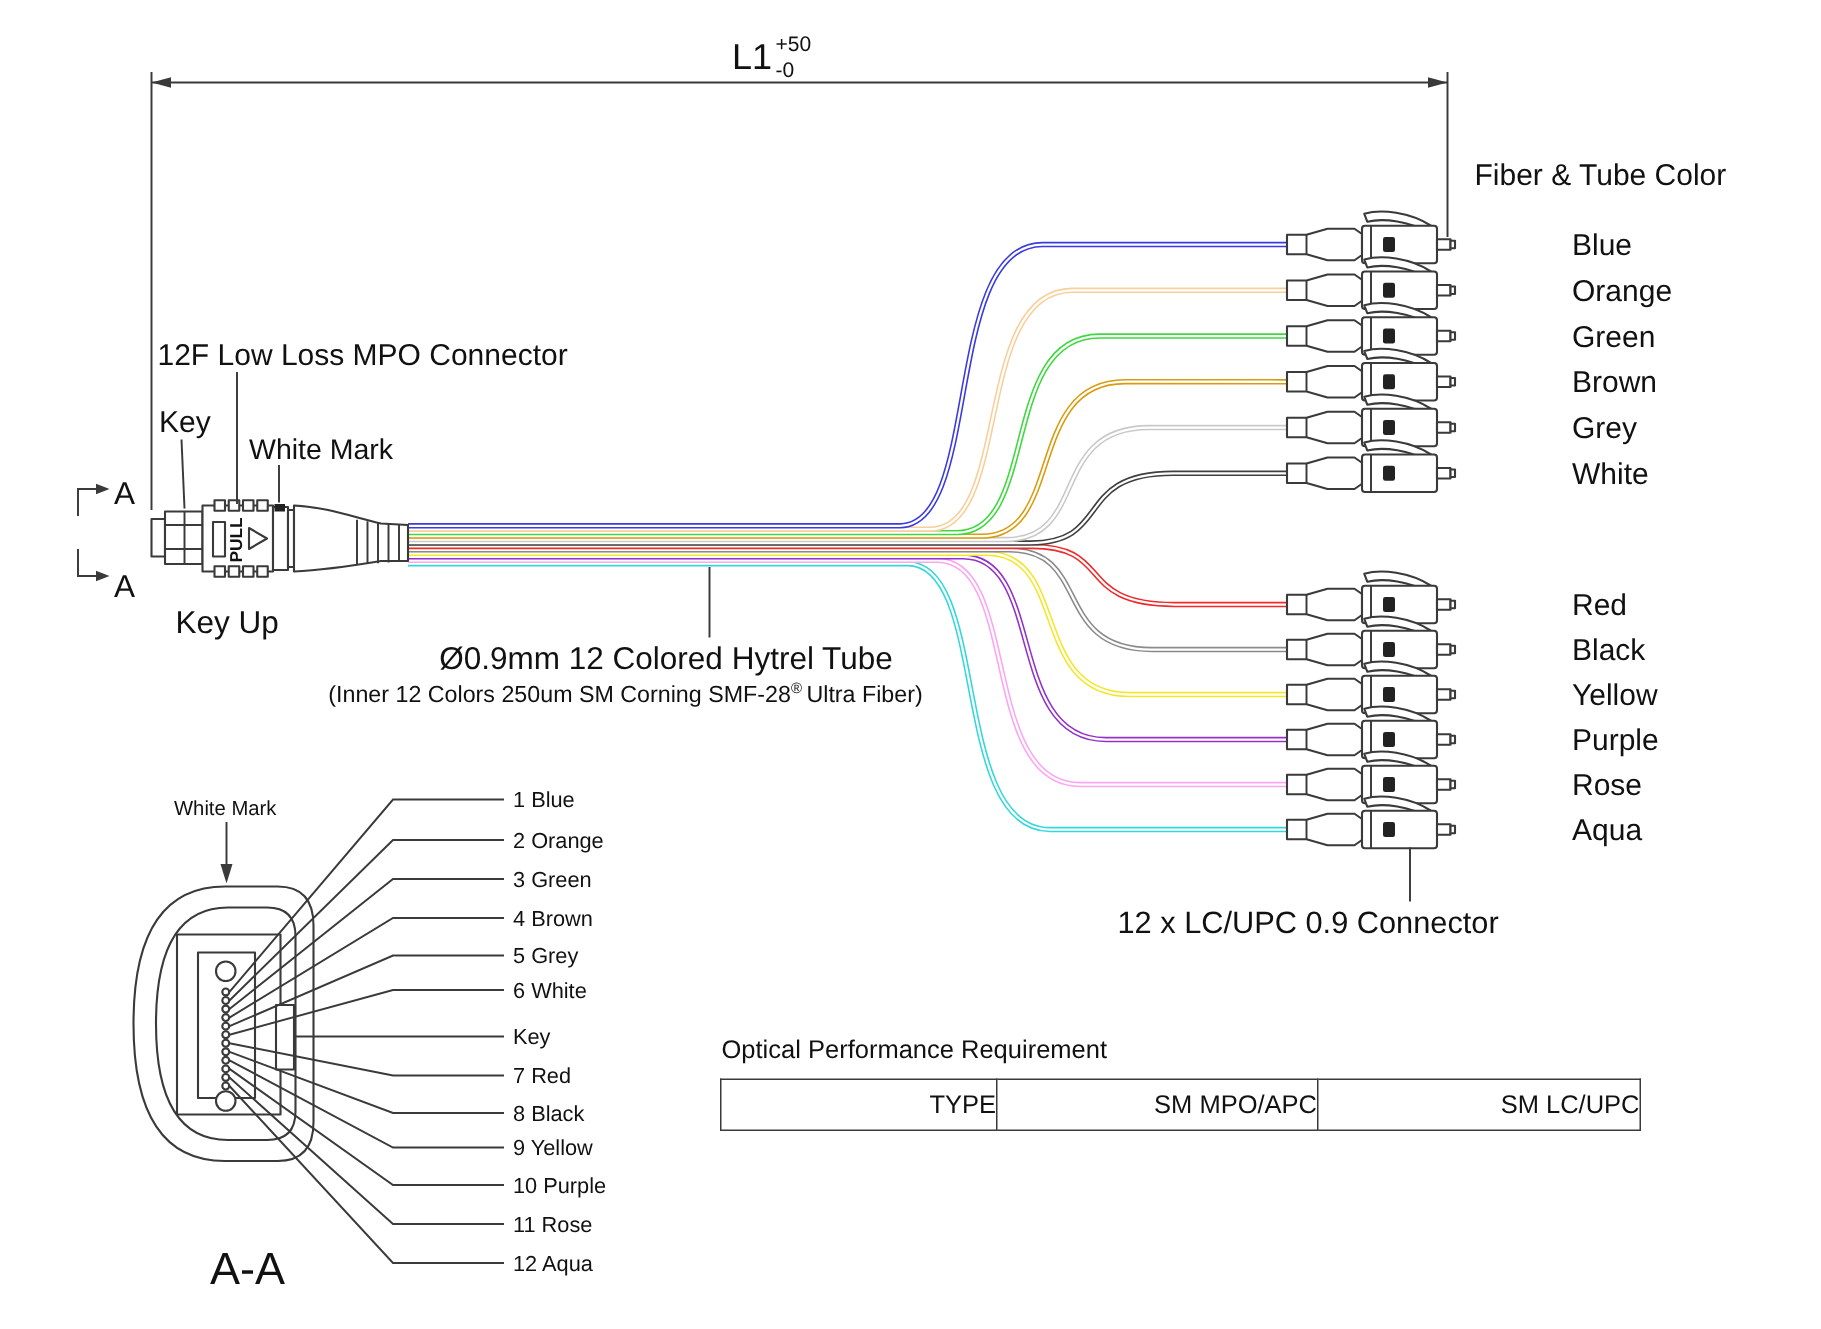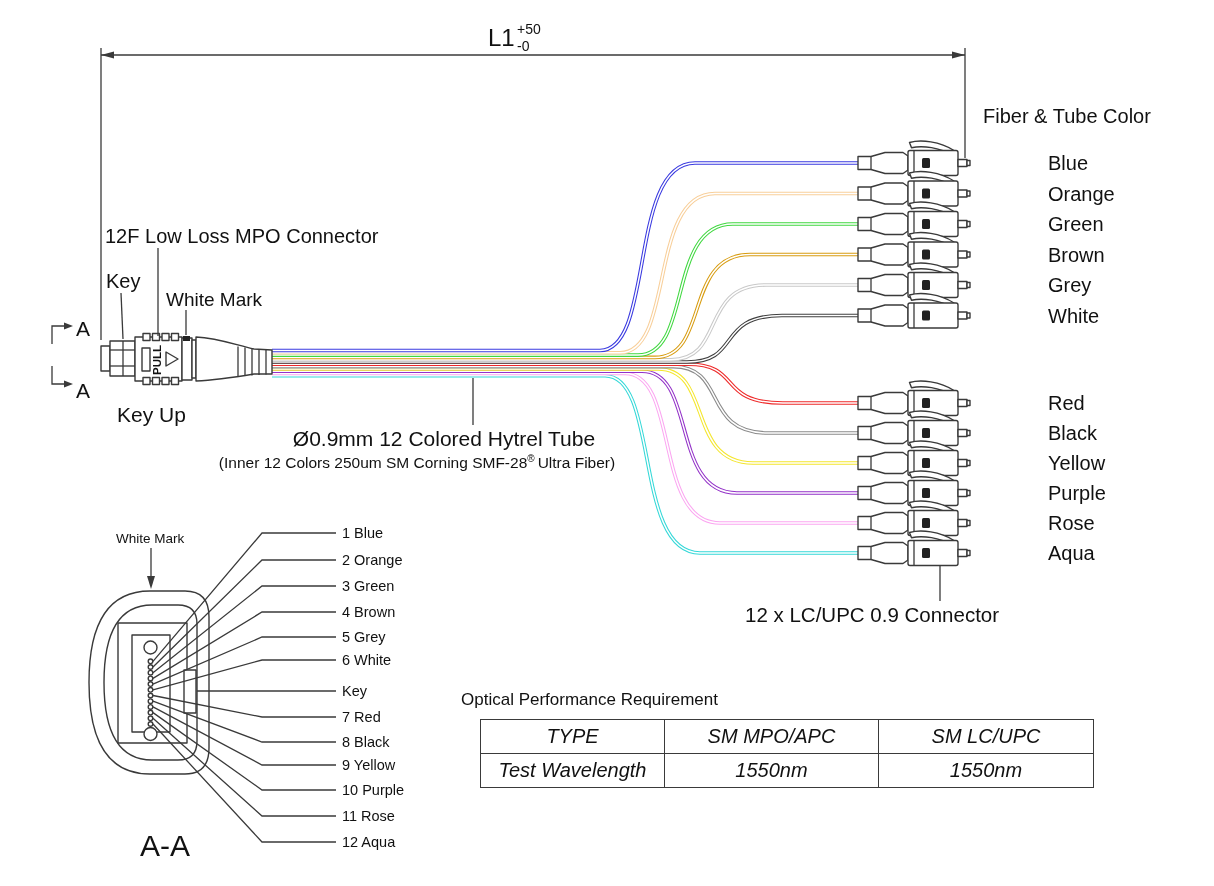--- a/index.html
+++ b/index.html
@@ -5,24 +5,24 @@
   html,body{margin:0;padding:0;background:#fff;}
   body{width:1214px;height:886px;position:relative;overflow:hidden;
        font-family:"Liberation Sans",sans-serif;color:#111;}
   svg{position:absolute;left:0;top:0;font-family:"Liberation Sans",sans-serif;}
   .txt{fill:#111;}
   .ln{stroke:#3a3a3a;stroke-width:1.3;fill:none;}
   .shape{stroke:#3a3a3a;stroke-width:1.4;fill:#fff;stroke-linejoin:round;}
   .fib{fill:none;stroke-width:3.6;}
   .fibw{fill:none;stroke:#fff;stroke-width:1.5;}
   .arr{fill:#3a3a3a;stroke:none;}
-  .perf-title{position:absolute;left:461px;top:690px;font-size:17px;text-align:right;}
+  .perf-title{position:absolute;left:481px;top:690px;font-size:17px;text-align:right;}
   table.perf{position:absolute;left:480px;top:719px;border-collapse:collapse;table-layout:fixed;}
-  table.perf td{border:1.7px solid #3a3a3a;text-align:center;vertical-align:middle;
-       font-size:20px;height:33px;padding:0;font-style:italic;}
+  table.perf td{border:1.7px solid #3a3a3a;text-align:right;vertical-align:middle;
+       font-size:17px;height:33px;padding:0;}
   .c0{width:183px}.c1{width:213px}.c2{width:214px}
 </style>
 </head>
 <body>
 
 <svg width="1214" height="886" viewBox="0 0 1214 886">
   <defs>
     <g id="lc-sym">
       <path class="shape" d="M954,-12.5 C940,-21.5 921,-23.8 909.5,-20.5 L911.5,-15.2 C923,-18 940,-15 951.5,-8.5 Z"></path>
       <polygon class="shape" points="858,-6.5 871,-6.5 885,-10.5 903,-10.5 908,-7 908,7 903,10.5 885,10.5 871,6.5 858,6.5"></polygon>
@@ -219,19 +219,14 @@
 </svg>
 
 <div class="perf-title">Optical Performance Requirement</div>
 <table class="perf">
   <tbody>
     <tr>
       <td class="c0">TYPE</td>
       <td class="c1">SM MPO/APC</td>
       <td class="c2">SM LC/UPC</td>
     </tr>
-    <tr>
-      <td>Test Wavelength</td>
-      <td>1550nm</td>
-      <td>1550nm</td>
-    </tr>
   </tbody>
 </table>
 
 </body></html>

